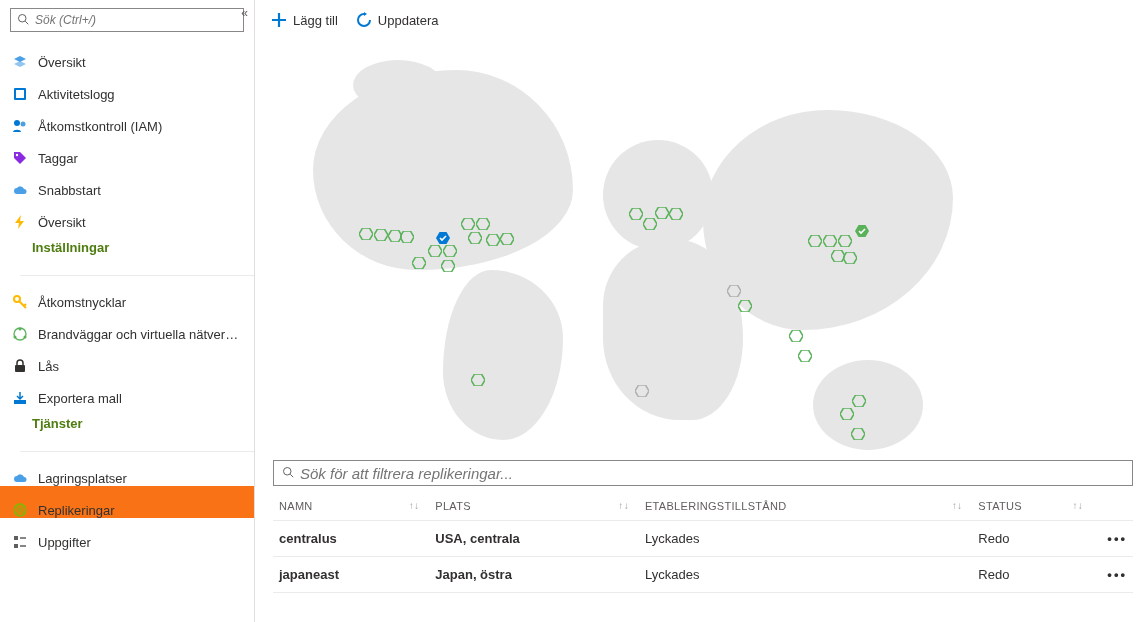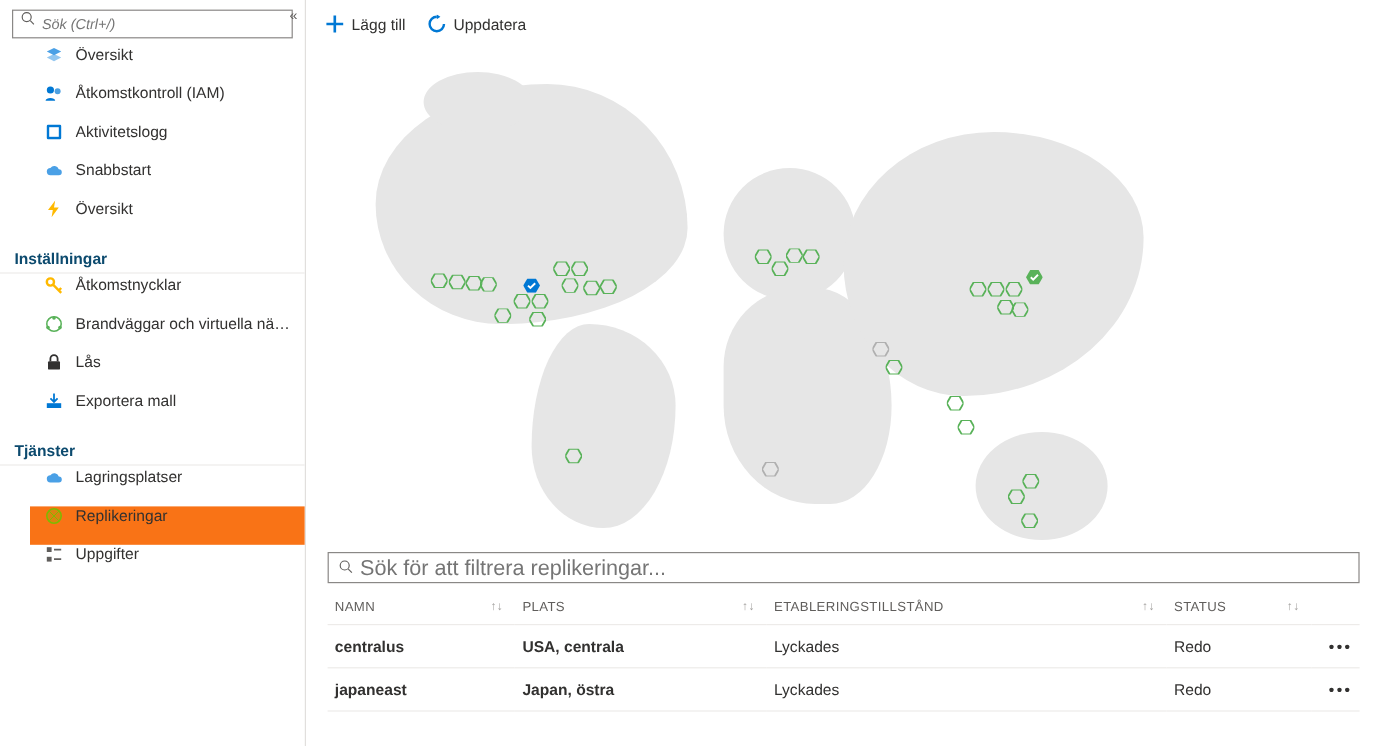--- a/index.html
+++ b/index.html
@@ -3,44 +3,44 @@
 <meta charset="utf-8">
 <style>
 * { box-sizing: border-box; margin: 0; padding: 0; }
 body { font-family: "Segoe UI", Arial, sans-serif; font-size: 13px; color: #323130; background: #fff; }
 .container { display: flex; width: 1148px; height: 622px; overflow: hidden; }
 
 
 .sidebar { width: 255px; border-right: 1px solid #e1dfdd; display: flex; flex-direction: column; position: relative; }
 .sidebar-collapse { position: absolute; top: 6px; right: 6px; font-size: 12px; color: #605e5c; cursor: pointer; }
 .search-wrap { padding: 8px 10px 6px 10px; }
-.search-box { display: flex; border: 1px solid #8a8886; height: 24px; padding: 0 6px; gap: 6px; }
+.search-box { display: flex; align-items: center; border: 1px solid #8a8886; height: 24px; padding: 0 6px; gap: 6px; }
 .search-box input { border: none; outline: none; flex: 1; font-style: italic; font-size: 12px; color: #605e5c; background: transparent; }
 .nav-items { flex: 1; overflow-y: auto; }
-.nav-item { display: flex; align-items: flex-start; gap: 10px; height: 32px; padding: 0 12px; cursor: pointer; margin-left: 25px; }
+.nav-item { display: flex; align-items: flex-end; gap: 10px; height: 32px; padding: 0 12px; cursor: pointer; }
 .nav-item.selected { background: #f97316; }
 .nav-item .icon { width: 16px; height: 16px; display: inline-flex; align-items: center; justify-content: center; flex-shrink: 0; }
 .nav-label { white-space: nowrap; overflow: hidden; text-overflow: ellipsis; }
-.nav-header { padding: 10px 12px 4px 12px; font-weight: 600; color: #0c4a6e; border-bottom: 1px solid #edebe9; margin-bottom: 2px; }
+.nav-header { padding: 10px 12px 20px 12px; font-weight: 600; color: #4d7c0f; border-bottom: 1px solid #edebe9; margin-bottom: 2px; margin-left: 20px; }
 
 
 .main { flex: 1; display: flex; flex-direction: column; }
 .toolbar { display: flex; align-items: center; gap: 18px; height: 40px; padding: 0 16px; }
 .tool-btn { display: flex; align-items: center; gap: 6px; cursor: pointer; color: #323130; }
 .tool-btn .ticon { color: #0078d4; display: inline-flex; align-items: center; justify-content: center; }
 
 .map-wrap { flex: 0 0 auto; padding: 10px 18px 0 18px; }
 .map { position: relative; width: 860px; height: 400px; margin: 0 auto; }
 .continent { position: absolute; background: #e6e6e6; border-radius: 40% 50% 45% 55%; }
 .hex { position: absolute; width: 14px; height: 12px; }
 .hex svg { width: 14px; height: 12px; display: block; }
 
 .filter-wrap { padding: 10px 18px 6px 18px; }
 .filter-box { display: flex; align-items: center; border: 1px solid #8a8886; height: 26px; padding: 0 8px; gap: 6px; }
-.filter-box input { border: none; outline: none; flex: 1; font-size: 18px; color: #8b5cf6; background: transparent; }
+.filter-box input { border: none; outline: none; flex: 1; font-style: italic; font-size: 15px; color: #8b5cf6; background: transparent; }
 
 .table-wrap { padding: 0 18px; }
 table { width: 100%; border-collapse: collapse; }
 th { text-align: left; font-size: 11px; font-weight: 400; color: #605e5c; padding: 8px 6px; border-bottom: 1px solid #edebe9; letter-spacing: 0.3px; position: relative; }
 th .sort { position: absolute; right: 10px; color: #a19f9d; font-size: 10px; }
 td { padding: 10px 6px; border-bottom: 1px solid #edebe9; font-size: 13px; }
 td.bold { font-weight: 600; }
 td.actions { text-align: right; font-weight: 700; letter-spacing: 2px; cursor: pointer; }
 </style>
 </head>
@@ -66,35 +66,44 @@
             <svg width="16" height="16" viewBox="0 0 16 16">
               <polygon points="8,2 14,5 8,8 2,5" fill="#4aa0e6"></polygon>
               <polygon points="8,7 14,10 8,13 2,10" fill="#4aa0e6" opacity=".6"></polygon>
             </svg>
           </span>
           <span class="nav-label">Översikt</span>
         </div>
         <div class="nav-item">
           <span class="icon">
             <svg width="16" height="16" viewBox="0 0 16 16">
+              <rect x="2" y="2" width="12" height="12" rx="1" fill="#0078d4"></rect>
+              <rect x="4" y="4" width="8" height="8" fill="#fff"></rect>
+            </svg>
+          </span>
+          <span class="nav-label">Aktivitetslogg</span>
+        </div>
+        <div class="nav-item">
+          <span class="icon">
+            <svg width="16" height="16" viewBox="0 0 16 16">
               <circle cx="5" cy="5" r="3" fill="#0078d4"></circle>
               <circle cx="11" cy="6" r="2.5" fill="#0078d4" opacity=".7"></circle>
               <path d="M1 14c0-3 8-3 8 0z" fill="#0078d4"></path>
             </svg>
           </span>
           <span class="nav-label">Åtkomstkontroll (IAM)</span>
         </div>
         <div class="nav-item">
           <span class="icon">
             <svg width="16" height="16" viewBox="0 0 16 16">
-              <rect x="2" y="2" width="12" height="12" rx="1" fill="#0078d4"></rect>
-              <rect x="4" y="4" width="8" height="8" fill="#fff"></rect>
-            </svg>
-          </span>
-          <span class="nav-label">Aktivitetslogg</span>
+              <path d="M2 2h6l6 6-6 6-6-6z" fill="#8a2be2"></path>
+              <circle cx="5" cy="5" r="1.2" fill="#fff"></circle>
+            </svg>
+          </span>
+          <span class="nav-label">Taggar</span>
         </div>
         <div class="nav-item">
           <span class="icon">
             <svg width="16" height="16" viewBox="0 0 16 16">
               <path d="M5 12a3 3 0 010-6 4 4 0 017 1 2.5 2.5 0 010 5z" fill="#4aa0e6"></path>
             </svg>
           </span>
           <span class="nav-label">Snabbstart</span>
         </div>
         <div class="nav-item">

